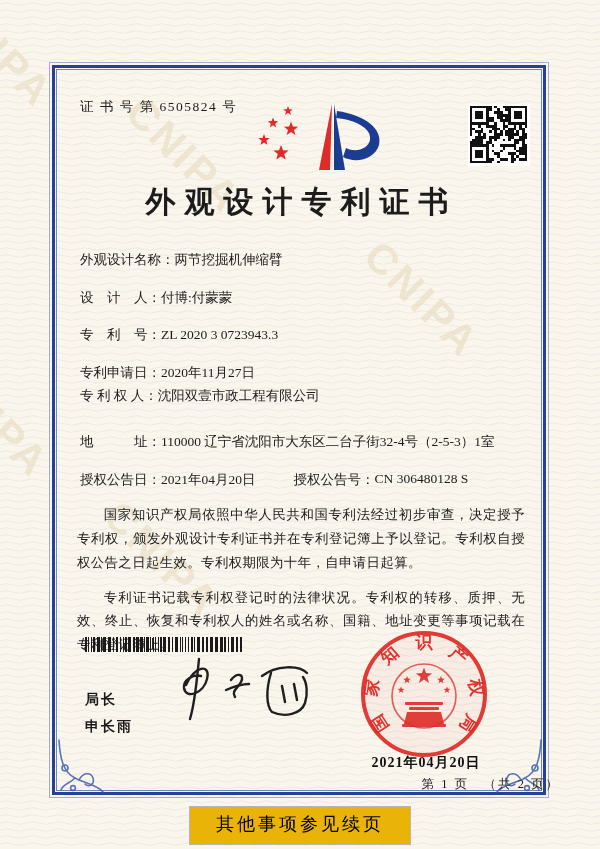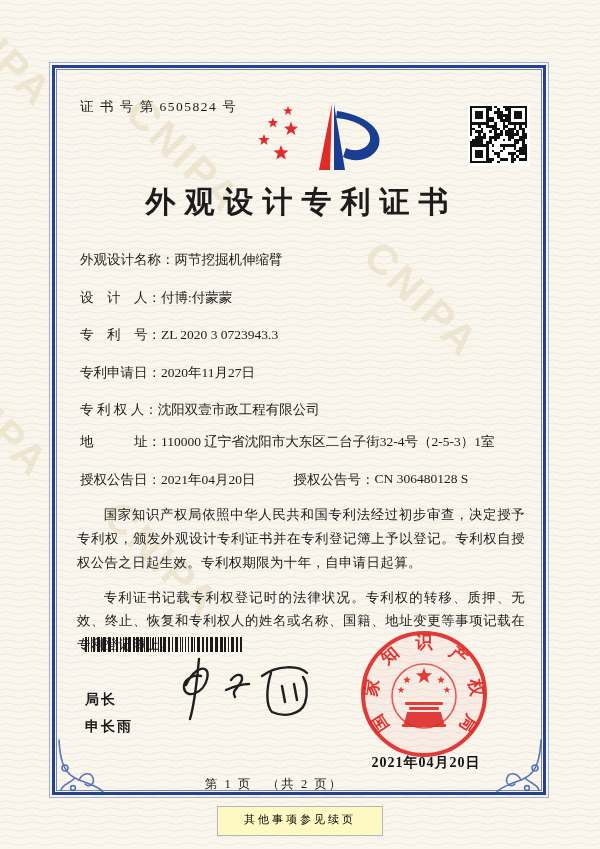--- a/index.html
+++ b/index.html
@@ -22,37 +22,37 @@
   .content{position:absolute;left:0;top:0;width:600px;height:849px;z-index:4;color:#1c1c1c;border-radius:12px;}
   .certno{position:absolute;left:80px;top:98px;font-size:13.5px;letter-spacing:1.5px;}
   .logo{position:absolute;left:243px;top:99px;}
   .qr{position:absolute;left:468px;top:104px;}
   .title{position:absolute;left:0;top:182px;width:600px;text-align:center;
          font-size:30px;font-weight:bold;letter-spacing:9px;padding-left:3px;box-sizing:border-box;}
   .field{position:absolute;left:80px;display:flex;font-size:13.5px;width:440px;line-height:1.45;}
   .lab{flex:0 0 auto;white-space:pre;}
   .val{flex:1 1 auto;}
   .f1{top:250px;} .f2{top:288px;} .f3{top:325px;} .f4{top:363px;}
-  .f5{top:400px;align-items:flex-end;} .f6{top:432px;}
+  .f5{top:386px;align-items:flex-end;} .f6{top:432px;}
   .fpair{position:absolute;left:80px;top:471px;display:flex;width:460px;font-size:13.5px;}
   .fpair .cell{display:flex;}
   .fpair .cell2{margin-left:38px;}
   .paras{position:absolute;left:66px;top:492px;width:470px;font-size:13.4px;
          line-height:1.78;text-align:justify;letter-spacing:.4px;}
   .paras p{margin:11px;text-indent:2em;}
   .barcode{position:absolute;left:85px;top:637px;}
   .signer{position:absolute;left:85px;top:686px;font-family:"Liberation Sans","DejaVu Sans",sans-serif;
           font-size:14px;font-weight:bold;line-height:1.9;letter-spacing:2px;}
   .sig{position:absolute;left:158px;top:653px;}
   .seal{position:absolute;left:358px;top:628px;z-index:5;}
   .sealdate{position:absolute;left:356px;top:754px;width:140px;text-align:center;z-index:6;
             font-size:14px;font-weight:bold;letter-spacing:1px;color:#111;}
-  .footer{position:absolute;left:0;top:776px;width:548px;text-align:center;font-size:12.5px;letter-spacing:2px;}
+  .footer{position:absolute;left:12px;top:776px;width:548px;text-align:right;font-size:12.5px;letter-spacing:2px;}
   .tab{position:absolute;left:50%;top:806px;transform:translateX(-50%);z-index:4;
-       background:#fef9c3;border:1px solid #b5b5b5;padding:5px 26px 8px;font-size:11px;letter-spacing:3px;}
+       background:#eab308;border:1px solid #b5b5b5;padding:5px 26px 8px;font-size:18px;letter-spacing:3px;}
   .flourish{position:absolute;z-index:3;opacity:.85;}
   .fl-l{left:55px;top:738px;}
   .fl-r{left:493px;top:738px;transform:scaleX(-1);}
 </style>
 </head>
 <body>
 
 <div class="page">
 
   <svg id="waves" width="600" height="849">

